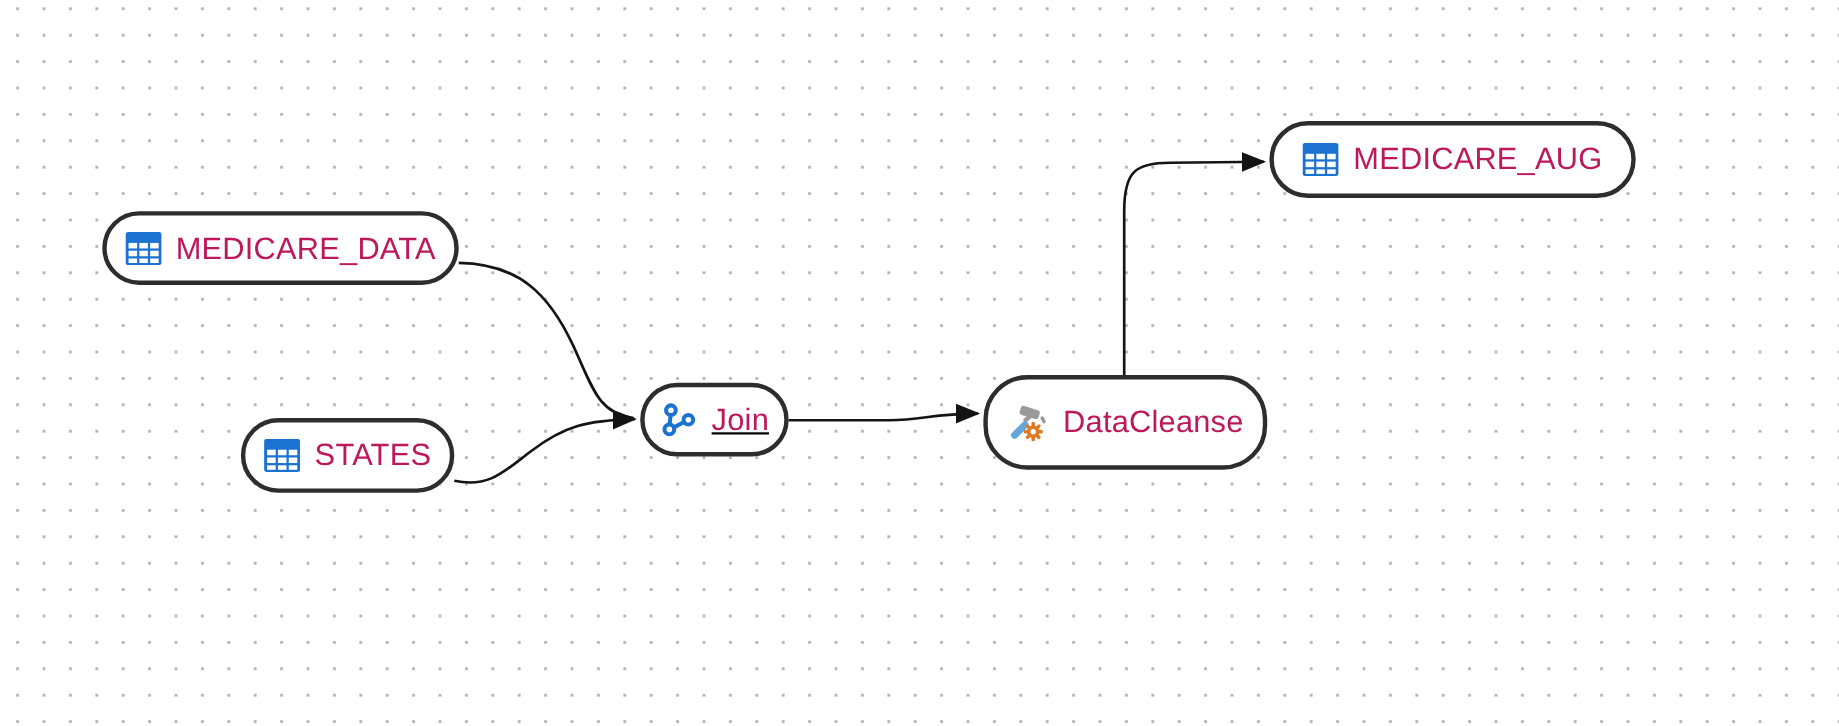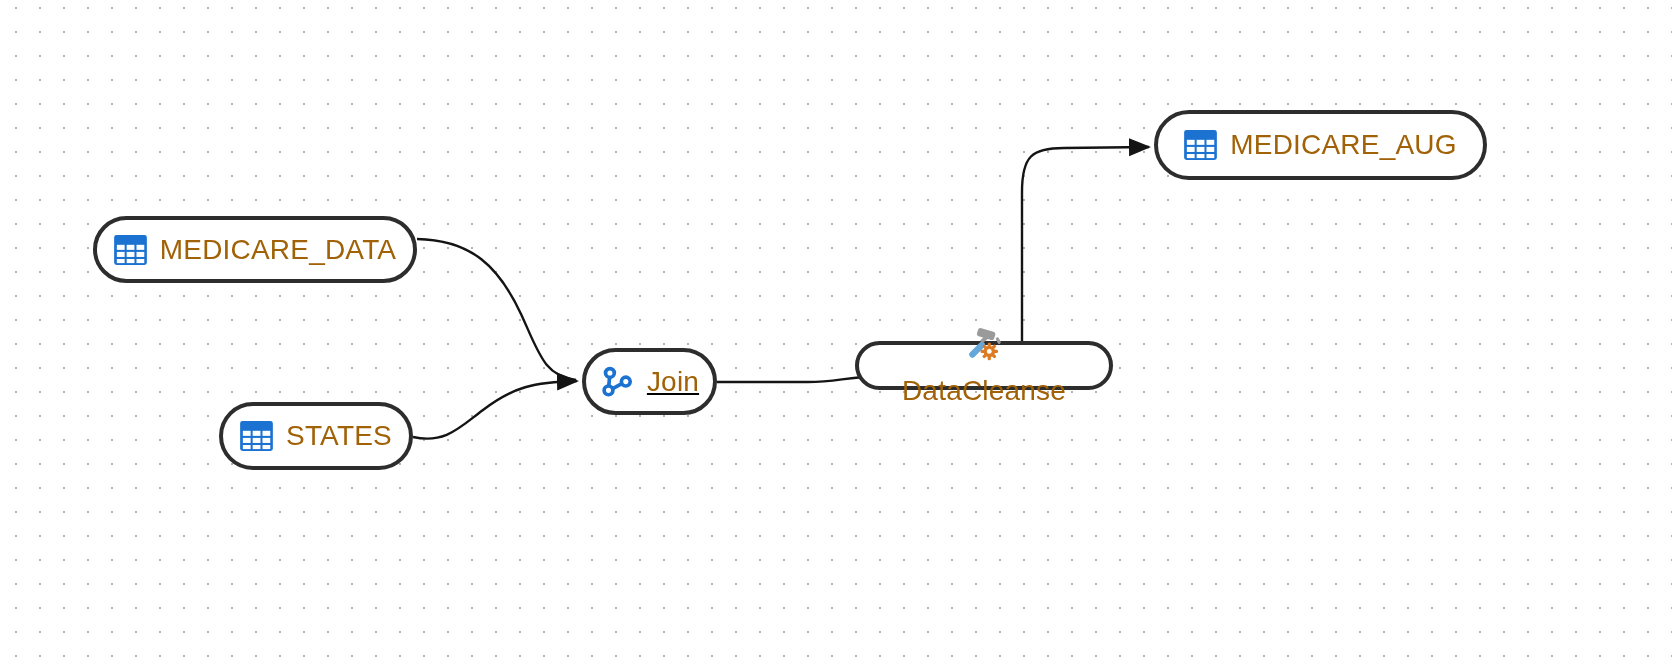--- a/index.html
+++ b/index.html
@@ -38,21 +38,21 @@
     display: flex;
     align-items: center;
     justify-content: center;
     gap: 13px;
     padding: 0 12px;
     z-index: 2;
     cursor: pointer;
   }
   .node-label {
     font-size: 28px;
-    color: #a16207;
+    color: #be185d;
     white-space: nowrap;
     letter-spacing: 0.2px;
   }
   .node-icon {
     display: inline-flex;
     align-items: center;
     justify-content: center;
     flex: 0 0 auto;
   }
 </style>
@@ -66,41 +66,41 @@
       <marker id="arrowhead" markerUnits="userSpaceOnUse" markerWidth="24" markerHeight="20" refX="20" refY="9" orient="auto">
         <path d="M0,0 L22,9 L0,18 Z" fill="#141414"></path>
       </marker>
     </defs>
     <path class="edge" d="M 417 239 C 472 240 499 267 521 314 C 539 353 544 376 576 380"></path>
     <path class="edge" marker-end="url(#arrowhead)" d="M 413 437 C 445 444 459 428 483 410 C 513 387 534 382 577 381"></path>
     <path class="edge" marker-end="url(#arrowhead)" d="M 717 382 L 808 382 C 840 382 846 376 889 376"></path>
     <path class="edge" marker-end="url(#arrowhead)" d="M 1022 341 L 1022 192 C 1022 156 1032 148 1064 148 L 1149 147"></path>
   </svg>
 
-  <div class="node" style="left: 93px; top: 216px; width: 324px; height: 67px;">
+  <div class="node" style="left: 93px; top: 192px; width: 324px; height: 67px;">
     <span class="node-icon">
       <svg width="33" height="30" viewBox="0 0 24 22" xmlns="http://www.w3.org/2000/svg">
         <rect x="0" y="0" width="24" height="22" rx="1.8" fill="#1b72d1"></rect>
         <g fill="#ffffff">
           <rect x="2" y="7.2" width="5.7" height="3.7"></rect>
             <rect x="9.2" y="7.2" width="5.7" height="3.7"></rect>
             <rect x="16.4" y="7.2" width="5.7" height="3.7"></rect>
           <rect x="2" y="12.4" width="5.7" height="3.7"></rect>
             <rect x="9.2" y="12.4" width="5.7" height="3.7"></rect>
             <rect x="16.4" y="12.4" width="5.7" height="3.7"></rect>
           <rect x="2" y="17.6" width="5.7" height="3.0"></rect>
             <rect x="9.2" y="17.6" width="5.7" height="3.0"></rect>
             <rect x="16.4" y="17.6" width="5.7" height="3.0"></rect>
         </g>
       </svg>
     </span>
     <span class="node-label">MEDICARE_DATA</span>
   </div>
 
-  <div class="node" style="left: 219px; top: 402px; width: 194px; height: 68px;">
+  <div class="node" style="left: 219px; top: 380px; width: 194px; height: 68px;">
     <span class="node-icon">
       <svg width="33" height="30" viewBox="0 0 24 22" xmlns="http://www.w3.org/2000/svg">
         <rect x="0" y="0" width="24" height="22" rx="1.8" fill="#1b72d1"></rect>
         <g fill="#ffffff">
           <rect x="2" y="7.2" width="5.7" height="3.7"></rect>
             <rect x="9.2" y="7.2" width="5.7" height="3.7"></rect>
             <rect x="16.4" y="7.2" width="5.7" height="3.7"></rect>
           <rect x="2" y="12.4" width="5.7" height="3.7"></rect>
             <rect x="9.2" y="12.4" width="5.7" height="3.7"></rect>
             <rect x="16.4" y="12.4" width="5.7" height="3.7"></rect>
@@ -121,21 +121,21 @@
           <line x1="9" y1="16.6" x2="15.4" y2="13.2"></line>
           <circle cx="7" cy="5.6" r="3.1" fill="#ffffff"></circle>
           <circle cx="6" cy="17.9" r="3.1" fill="#ffffff"></circle>
           <circle cx="18.2" cy="11.7" r="3.1" fill="#ffffff"></circle>
         </g>
       </svg>
     </span>
     <span class="node-label">Join</span>
   </div>
 
-  <div class="node" style="left: 855px; top: 341px; width: 258px; height: 49px; flex-direction: column;">
+  <div class="node" style="left: 894px; top: 341px; width: 258px; height: 86px;">
     <span class="node-icon">
       <svg width="38" height="38" viewBox="0 0 36 36" xmlns="http://www.w3.org/2000/svg">
         <line x1="7" y1="29" x2="16" y2="20" stroke="#64a7db" stroke-width="6" stroke-linecap="round"></line>
         <rect x="11.5" y="5.5" width="17" height="8" rx="2.5" fill="#9a9a9a" transform="rotate(17 20 9.5)"></rect>
         <path d="M14 16 L20 10 L23 13 L17 18 Z" fill="#9a9a9a"></path>
         <rect x="30" y="12.5" width="3" height="6.5" rx="1.5" fill="#9a9a9a" transform="rotate(-28 31.5 15.7)"></rect>
         <g fill="#dd7a22">
           <circle cx="23" cy="26" r="5.4"></circle>
           <g transform="translate(23 26)">
             <rect x="-1.5" y="-8.3" width="3" height="16.6" rx="1.2"></rect>

